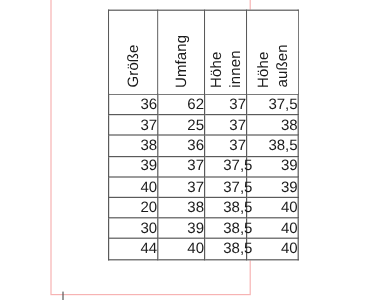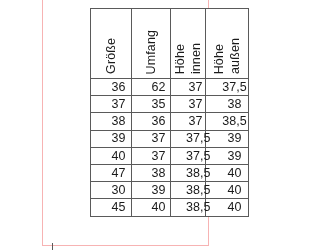--- a/index.html
+++ b/index.html
@@ -74,21 +74,21 @@
     line-height: 1;
     letter-spacing: 0.1px;
     white-space: nowrap;
     color: #1b1b1b;
   }
   
   #size-table tbody td {
     height: 16.2px;
     font-size: 12.5px;
     line-height: 1;
-    text-align: center;
+    text-align: right;
     padding-left: 15px;
     white-space: nowrap;
   }
   
   .col-a { width: 41px; }
   .col-b { width: 39px; }
   .col-c { width: 35px; }
   .col-d { width: 43px; }
   
   #table-handle {
@@ -144,21 +144,21 @@
 
       <tbody id="table-body">
           <tr>
             <td>36</td>
             <td>62</td>
             <td>37</td>
             <td>37,5</td>
           </tr>
           <tr>
             <td>37</td>
-            <td>35</td>
+            <td>25</td>
             <td>37</td>
             <td>38</td>
           </tr>
           <tr>
             <td>38</td>
             <td>36</td>
             <td>37</td>
             <td>38,5</td>
           </tr>
           <tr>
@@ -167,33 +167,33 @@
             <td>37,5</td>
             <td>39</td>
           </tr>
           <tr>
             <td>40</td>
             <td>37</td>
             <td>37,5</td>
             <td>39</td>
           </tr>
           <tr>
-            <td>47</td>
+            <td>20</td>
             <td>38</td>
             <td>38,5</td>
             <td>40</td>
           </tr>
           <tr>
             <td>30</td>
             <td>39</td>
             <td>38,5</td>
             <td>40</td>
           </tr>
           <tr>
-            <td>45</td>
+            <td>44</td>
             <td>40</td>
             <td>38,5</td>
             <td>40</td>
           </tr>
         </tbody>
     </table>
 
   </div>
 
   <div id="table-handle"></div>

